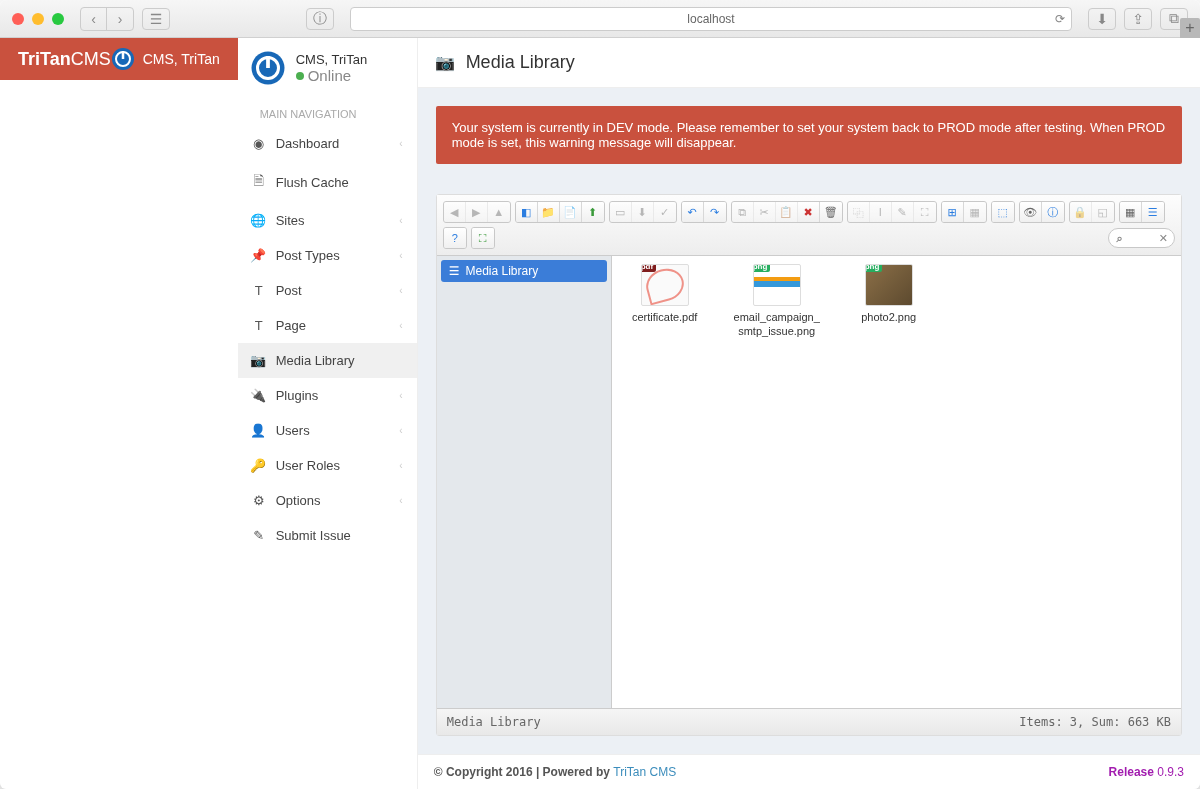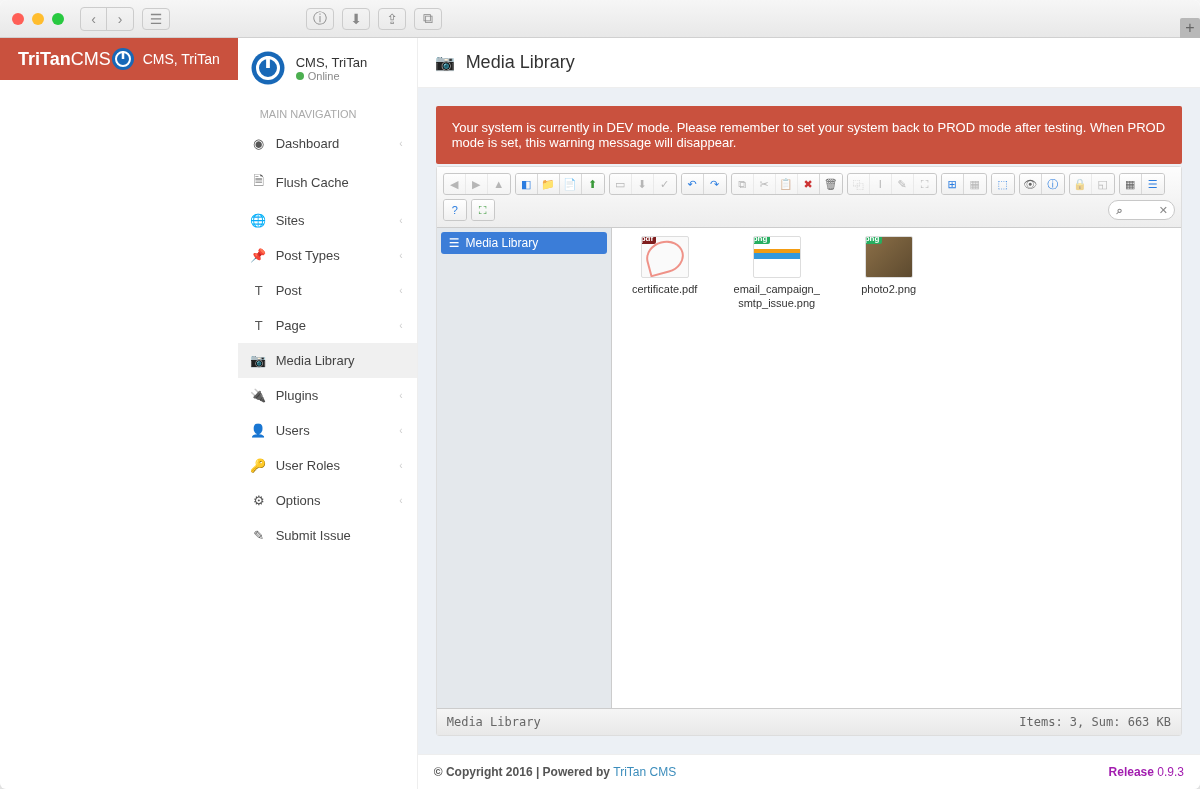--- a/index.html
+++ b/index.html
@@ -26,33 +26,33 @@
 .logo { font-size:18px; }
 .logo .bold{font-weight:700;} .logo .thin{font-weight:300;}
 .header-user { display:flex; align-items:center; gap:8px; font-size:14px;}
 .header-user svg { width:24px; height:24px;}
 
 .body { flex:1; display:flex; overflow:hidden; background:#ecf0f5;}
 .sidebar { width:180px; background:#fff; border-right:1px solid #eee; overflow-y:auto;}
 .user-panel { padding:12px 12px; display:flex; gap:10px; align-items:center;}
 .user-panel svg{width:36px;height:36px;}
 .user-info .name{font-size:13px; color:#333;}
-.user-info .status{font-size:11px; color:#888; display:flex; align-items:center; gap:4px;}
+.user-info .status{font-size:15px; color:#888; display:flex; align-items:center; gap:4px;}
 .status-dot{width:8px;height:8px;border-radius:50%;background:#4caf50;display:inline-block;}
 .nav-header{font-size:11px; color:#aaa; padding:10px 22px 6px;}
 .nav-item{display:flex;align-items:center;justify-content:space-between;padding:10px 14px;color:#444;font-size:13px;cursor:pointer;}
 .nav-item.active{background:#f0f0f0;}
 .nav-left{display:flex;align-items:center;gap:10px;}
 .nav-left .ic{width:14px;display:inline-flex;justify-content:center;color:#555;}
 .chev{color:#ccc;font-size:10px;}
 
 .main { flex:1; display:flex; flex-direction:column; overflow:hidden;}
 .page-header{background:#fff; padding:14px 18px; display:flex;align-items:center;gap:10px; border-bottom:1px solid #eee;}
 .page-header h1{font-size:18px;font-weight:400;color:#333;}
-.content{flex:1; padding:18px; overflow:auto; display:flex; flex-direction:column; gap:2px;}
+.content{flex:1; padding:18px; overflow:auto; display:flex; flex-direction:column; gap:30px;}
 .alert{background:#c9513e;color:#fff;padding:14px 16px;font-size:13px;border-radius:2px;}
 .file-manager{background:#fff;border:1px solid #ddd;border-radius:3px;display:flex;flex-direction:column;flex:1;min-height:300px;}
 .fm-toolbar{background:linear-gradient(#fdfdfd,#ededed);border-bottom:1px solid #ccc;padding:6px;display:flex;gap:4px;align-items:center;flex-wrap:wrap;}
 .tb-group{display:flex;border:1px solid #c8c8c8;border-radius:3px;overflow:hidden;}
 .tb-btn{width:22px;height:20px;background:linear-gradient(#fff,#f0f0f0);border-right:1px solid #d8d8d8;display:flex;align-items:center;justify-content:center;font-size:11px;color:#666;}
 .tb-btn:last-child{border:none;}
 .tb-btn.disabled{opacity:.45;}
 .tb-btn.blue{color:#2b7de0;}
 .tb-btn.green{color:#3a9a3a;}
 .tb-btn.red{color:#c33;}
@@ -88,20 +88,24 @@
       <span class="dot yellow"></span>
       <span class="dot green"></span>
     </div>
     <div class="nav-btns">
       <span>‹</span>
       <span>›</span>
     </div>
     <div class="chrome-btn">☰</div>
     <div style="flex:0 0 120px"></div>
     <div class="chrome-btn">ⓘ</div>
+    <div class="url-bar">
+      <span>localhost</span>
+      <span class="reload">⟳</span>
+    </div>
     <div class="chrome-right">
       <div class="chrome-btn">⬇</div>
       <div class="chrome-btn">⇪</div>
       <div class="chrome-btn">⧉</div>
     </div>
     <div class="plus-tab">+</div>
   </div>
 
   <div class="app">
     <div class="header">

